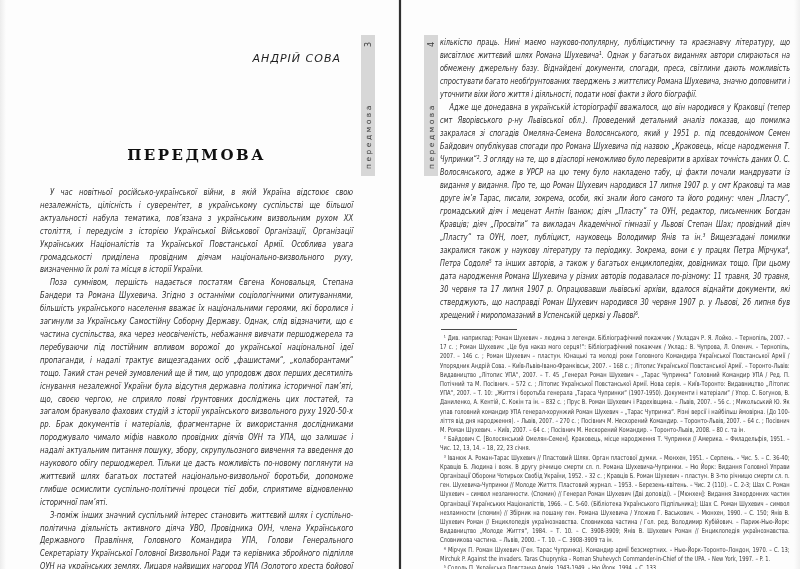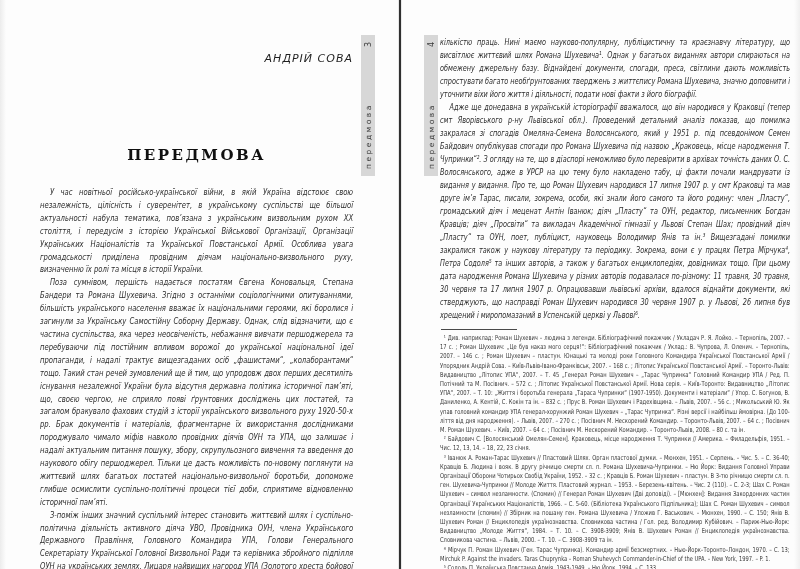--- a/index.html
+++ b/index.html
@@ -7,21 +7,21 @@
     width:800px; height:569px; position:relative; overflow:hidden;
     background:#fcfcfc; font-family:"DejaVu Sans", sans-serif; color:#2c2c2c;
   }
   #spread { position:absolute; inset:0; overflow:hidden; background:#fdfdfd; }
   .edge { position:absolute; top:0; height:100%; width:6px; }
   .edge.l { left:0; background:linear-gradient(90deg,#ececec,#fdfdfd); }
   .edge.r { right:0; background:linear-gradient(270deg,#f0f0f0,#fdfdfd); }
   .spine { position:absolute; left:399px; top:0; width:2px; height:569px; background:#303030; box-shadow:-1px 0 0 #e6e6e6, 1px 0 0 #e9e9e9; }
 
   .author {
-    position:absolute; left:40px; top:52px; width:313px; text-align:right;
+    position:absolute; left:28px; top:52px; width:313px; text-align:right;
     font-style:italic; font-size:11px; letter-spacing:1px; color:#1f1f1f;
   }
   .title {
     position:absolute; left:40px; top:146px; width:313px; text-align:center;
     font-family:"DejaVu Serif", serif; font-weight:bold; font-size:15px;
     letter-spacing:2.5px; color:#101010;
   }
 
   .tab { position:absolute; top:35px; width:14px; height:141px; background:#d7d7d7; }
   .tab.left { left:361px; } .tab.right { left:424px; }

